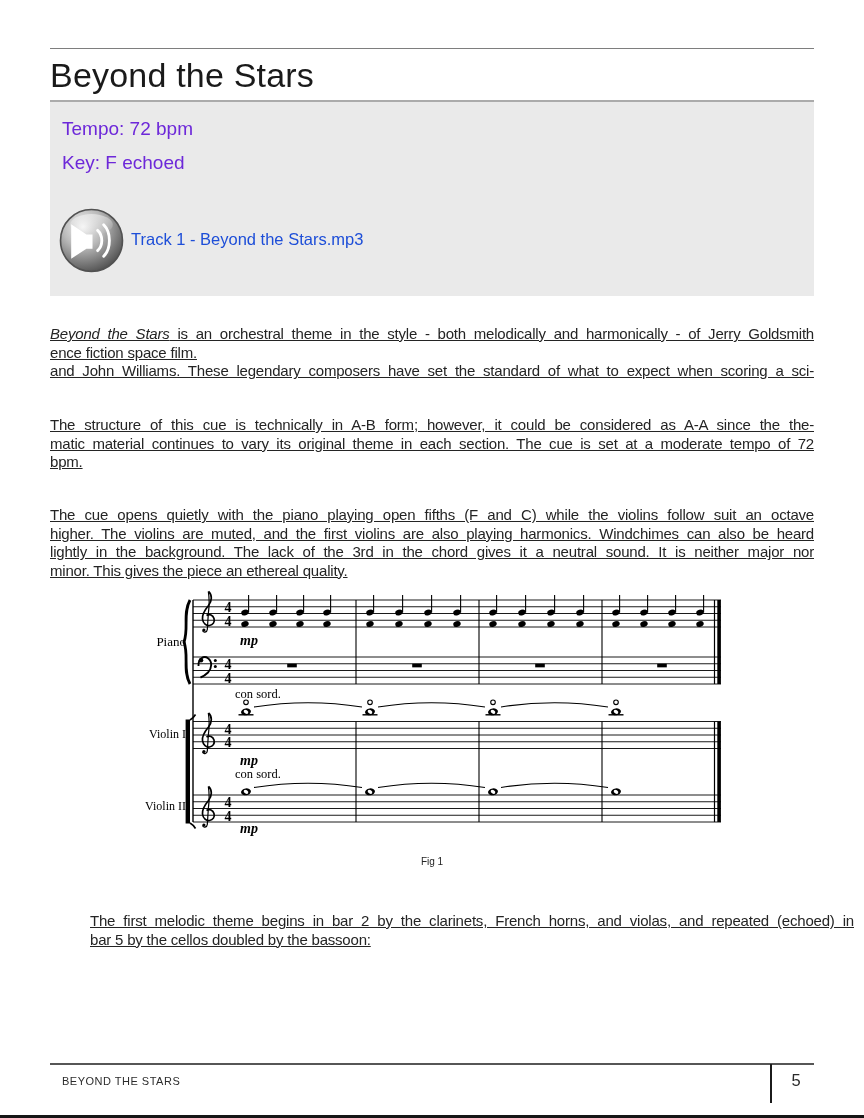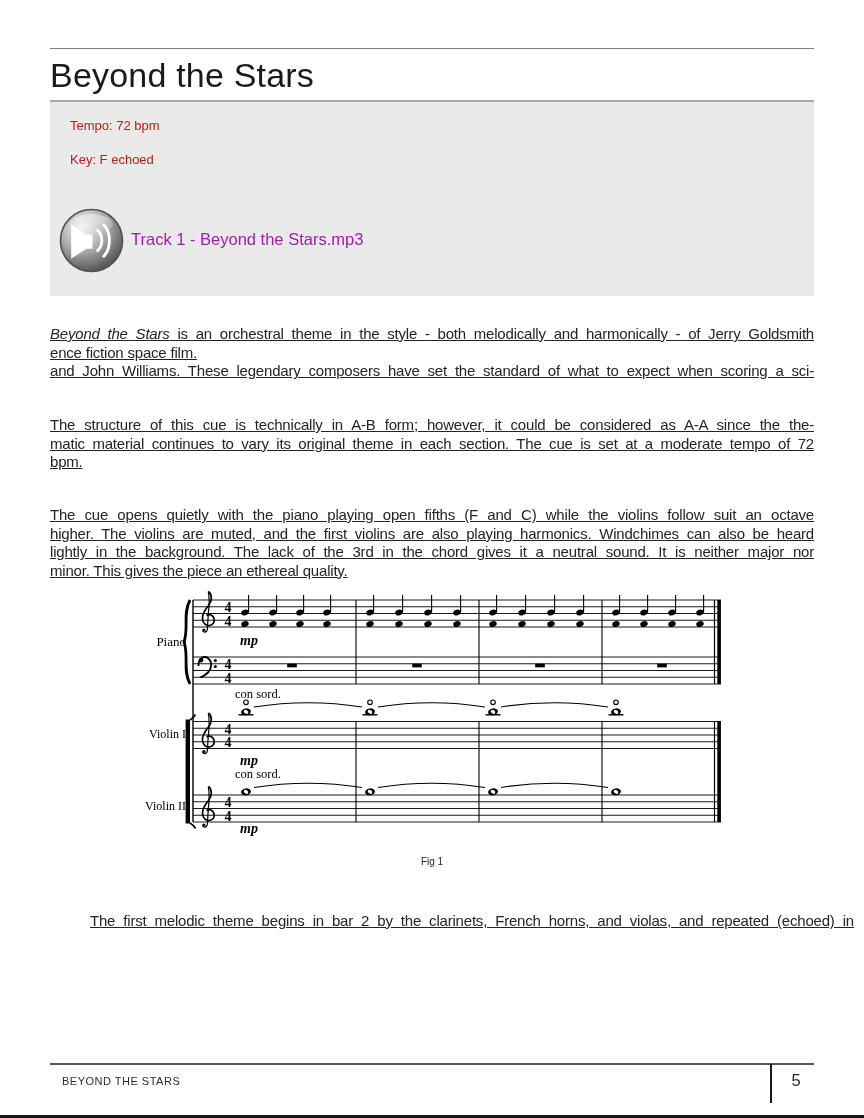--- a/index.html
+++ b/index.html
@@ -4,26 +4,26 @@
 <style>
   html,body{margin:0;padding:0;background:#fff;}
   .page{position:relative;width:864px;height:1118px;background:#ffffff;overflow:hidden;
         font-family:"Liberation Sans",sans-serif;color:#232323;}
   .rule{position:absolute;left:50px;width:764px;}
   .rule-top{top:48px;height:0;border-top:1.3px solid #7e7e7e;}
   .rule-under{top:100px;height:0;border-top:2px solid #ababab;}
   .title{position:absolute;left:50px;top:56px;font-size:34px;line-height:38px;
          font-weight:400;color:#1a1a1a;letter-spacing:0.2px;}
   .infobox{position:absolute;left:50px;top:102px;width:764px;height:194px;background:#eaeaea;}
-  .ib-line{position:absolute;left:12px;font-size:13px;color:#b91c1c;margin-left:8px;}
+  .ib-line{position:absolute;left:12px;font-size:19px;color:#6d28d9;}
   .ib-tempo{top:16px;}
   .ib-key{top:50px;}
   .trackrow{position:absolute;left:9px;top:106px;height:66px;}
   .spk{position:absolute;left:0;top:0;}
-  .tracklabel{position:absolute;left:72px;top:22px;font-size:16.5px;color:#a21caf;white-space:nowrap;}
+  .tracklabel{position:absolute;left:72px;top:22px;font-size:16.5px;color:#1d4ed8;white-space:nowrap;}
   .paras{position:absolute;left:0;top:0;width:864px;}
   .para{position:absolute;left:50px;width:764px;font-size:15px;line-height:18.6px;
         color:#242424;letter-spacing:-0.2px;text-decoration:underline;}
   .jl{white-space:nowrap;text-align:justify;text-align-last:justify;}
   .jl.last{text-align-last:left;}
   .jl em{font-style:italic;}
   .figwrap{position:absolute;left:140px;top:588px;}
   .caption{position:absolute;left:50px;top:856px;width:764px;text-align:center;
            font-size:10px;color:#242424;}
   .footer-rule{position:absolute;left:50px;top:1063px;width:764px;height:0;border-top:2px solid #565656;}
@@ -80,20 +80,21 @@
         <div class="jl last"><span>bpm.</span></div>
       </div>
       <div class="para" style="top: 506px;">
         <div class="jl"><span>The cue opens quietly with the piano playing open fifths (F and C) while the violins follow suit an octave</span></div>
         <div class="jl"><span>higher. The violins are muted, and the first violins are also playing harmonics. Windchimes can also be heard</span></div>
         <div class="jl"><span>lightly in the background. The lack of the 3rd in the chord gives it a neutral sound. It is neither major nor</span></div>
         <div class="jl last"><span>minor. This gives the piece an ethereal quality.</span></div>
       </div>
       <div class="para" style="top: 912px; margin-left: 40px;">
         <div class="jl"><span>The first melodic theme begins in bar 2 by the clarinets, French horns, and violas, and repeated (echoed) in</span></div>
+        <div class="jl last"><span>bar 5 by the cellos doubled by the bassoon:</span></div>
       </div>
     </div>
 
   <div class="figwrap">
     <svg id="fig" width="600" height="262" viewBox="0 0 600 262">
         <line x1="53" y1="12" x2="581" y2="12" stroke="#000" stroke-width="0.9"></line>
         <line x1="53" y1="18.75" x2="581" y2="18.75" stroke="#000" stroke-width="0.9"></line>
         <line x1="53" y1="25.5" x2="581" y2="25.5" stroke="#000" stroke-width="0.9"></line>
         <line x1="53" y1="32.25" x2="581" y2="32.25" stroke="#000" stroke-width="0.9"></line>
         <line x1="53" y1="39" x2="581" y2="39" stroke="#000" stroke-width="0.9"></line>

